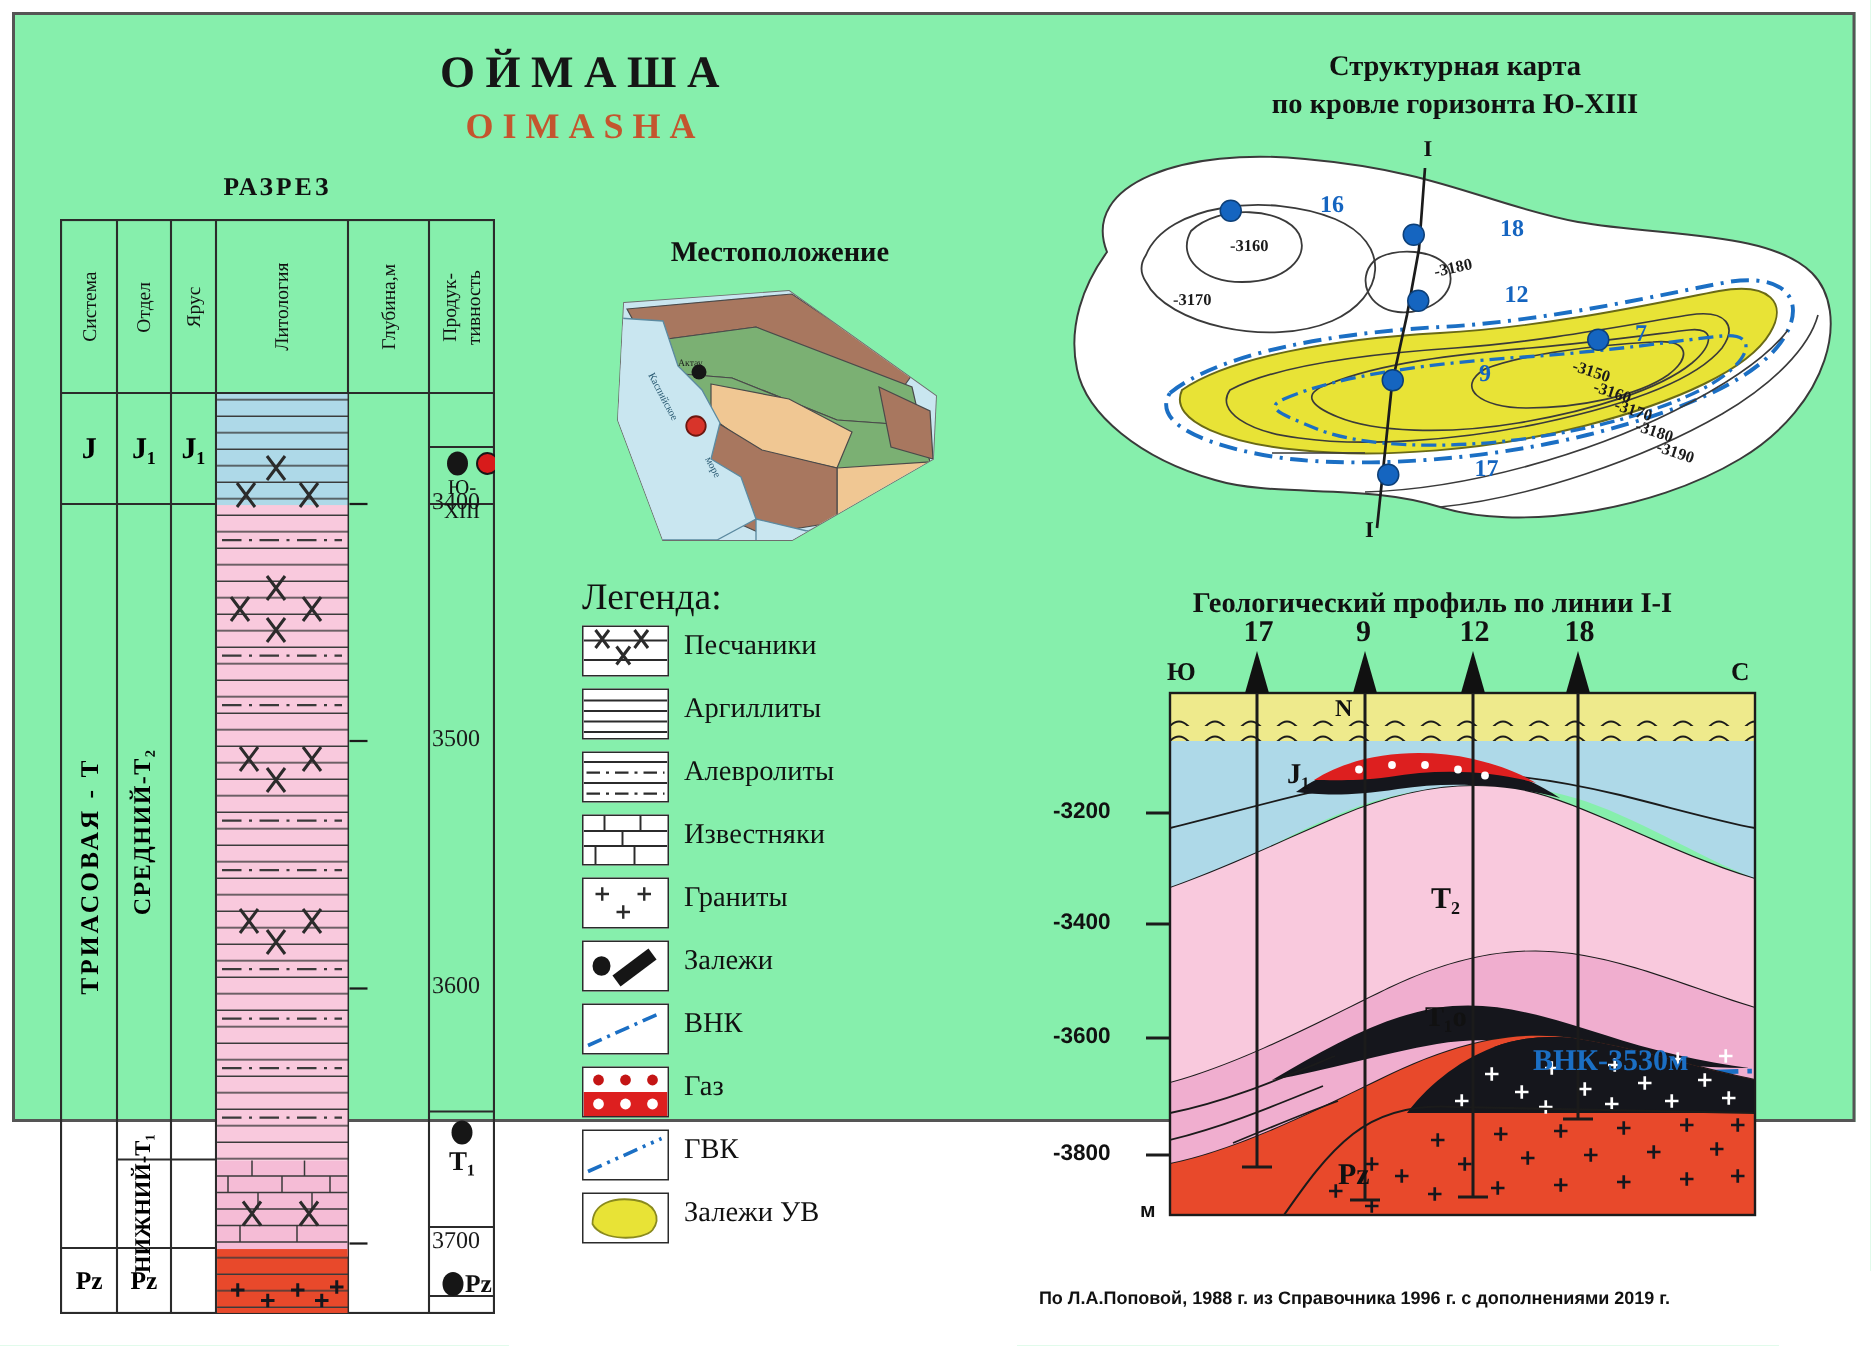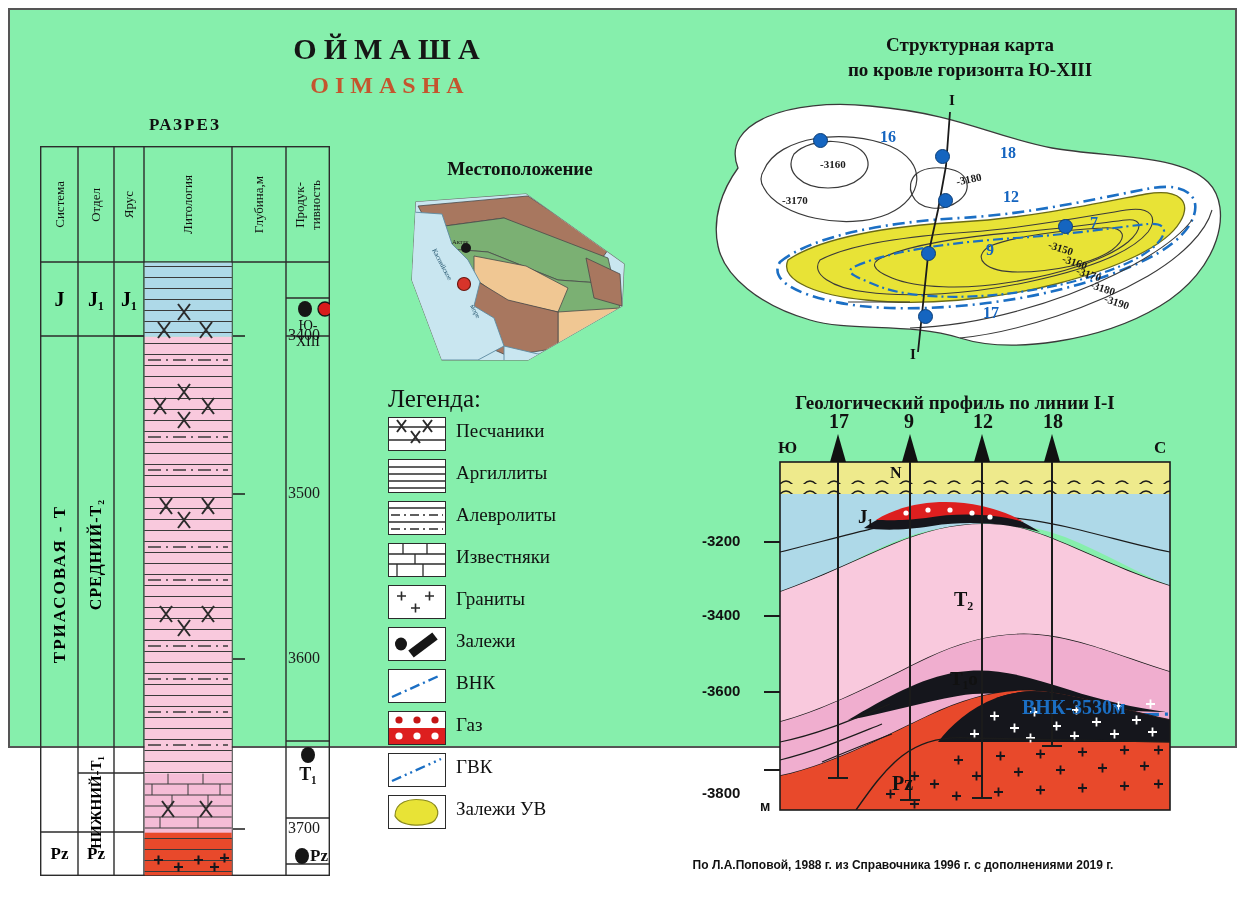--- a/index.html
+++ b/index.html
@@ -636,21 +636,21 @@
     <div class="prof-well-lbl" style="left:373px;top:-10px;">18</div>
 
     
     <div class="dir-lbl" style="left:108px;top:18px;">Ю</div>
     <div class="dir-lbl" style="left:484px;top:18px;">С</div>
 
     
     <div class="prof-axis-lbl" style="left:32px;top:112px;">-3200</div>
     <div class="prof-axis-lbl" style="left:32px;top:186px;">-3400</div>
     <div class="prof-axis-lbl" style="left:32px;top:262px;">-3600</div>
-    <div class="prof-axis-lbl" style="left:32px;top:340px;margin-top:24px;">-3800</div>
+    <div class="prof-axis-lbl" style="left:32px;top:340px;">-3800</div>
     <div class="prof-axis-lbl" style="left:90px;top:378px;font-size:14px;">м</div>
 
     
     <div class="prof-unit" style="left:220px;top:44px;font-size:16px;">N</div>
     <div class="prof-unit" style="left:188px;top:86px;font-size:19px;">J₁</div>
     <div class="prof-unit" style="left:284px;top:168px;font-size:20px;">T₂</div>
     <div class="prof-unit" style="left:280px;top:248px;font-size:19px;">T₁o</div>
     <div class="prof-unit" style="left:222px;top:352px;font-size:20px;">Pz</div>
 
     

